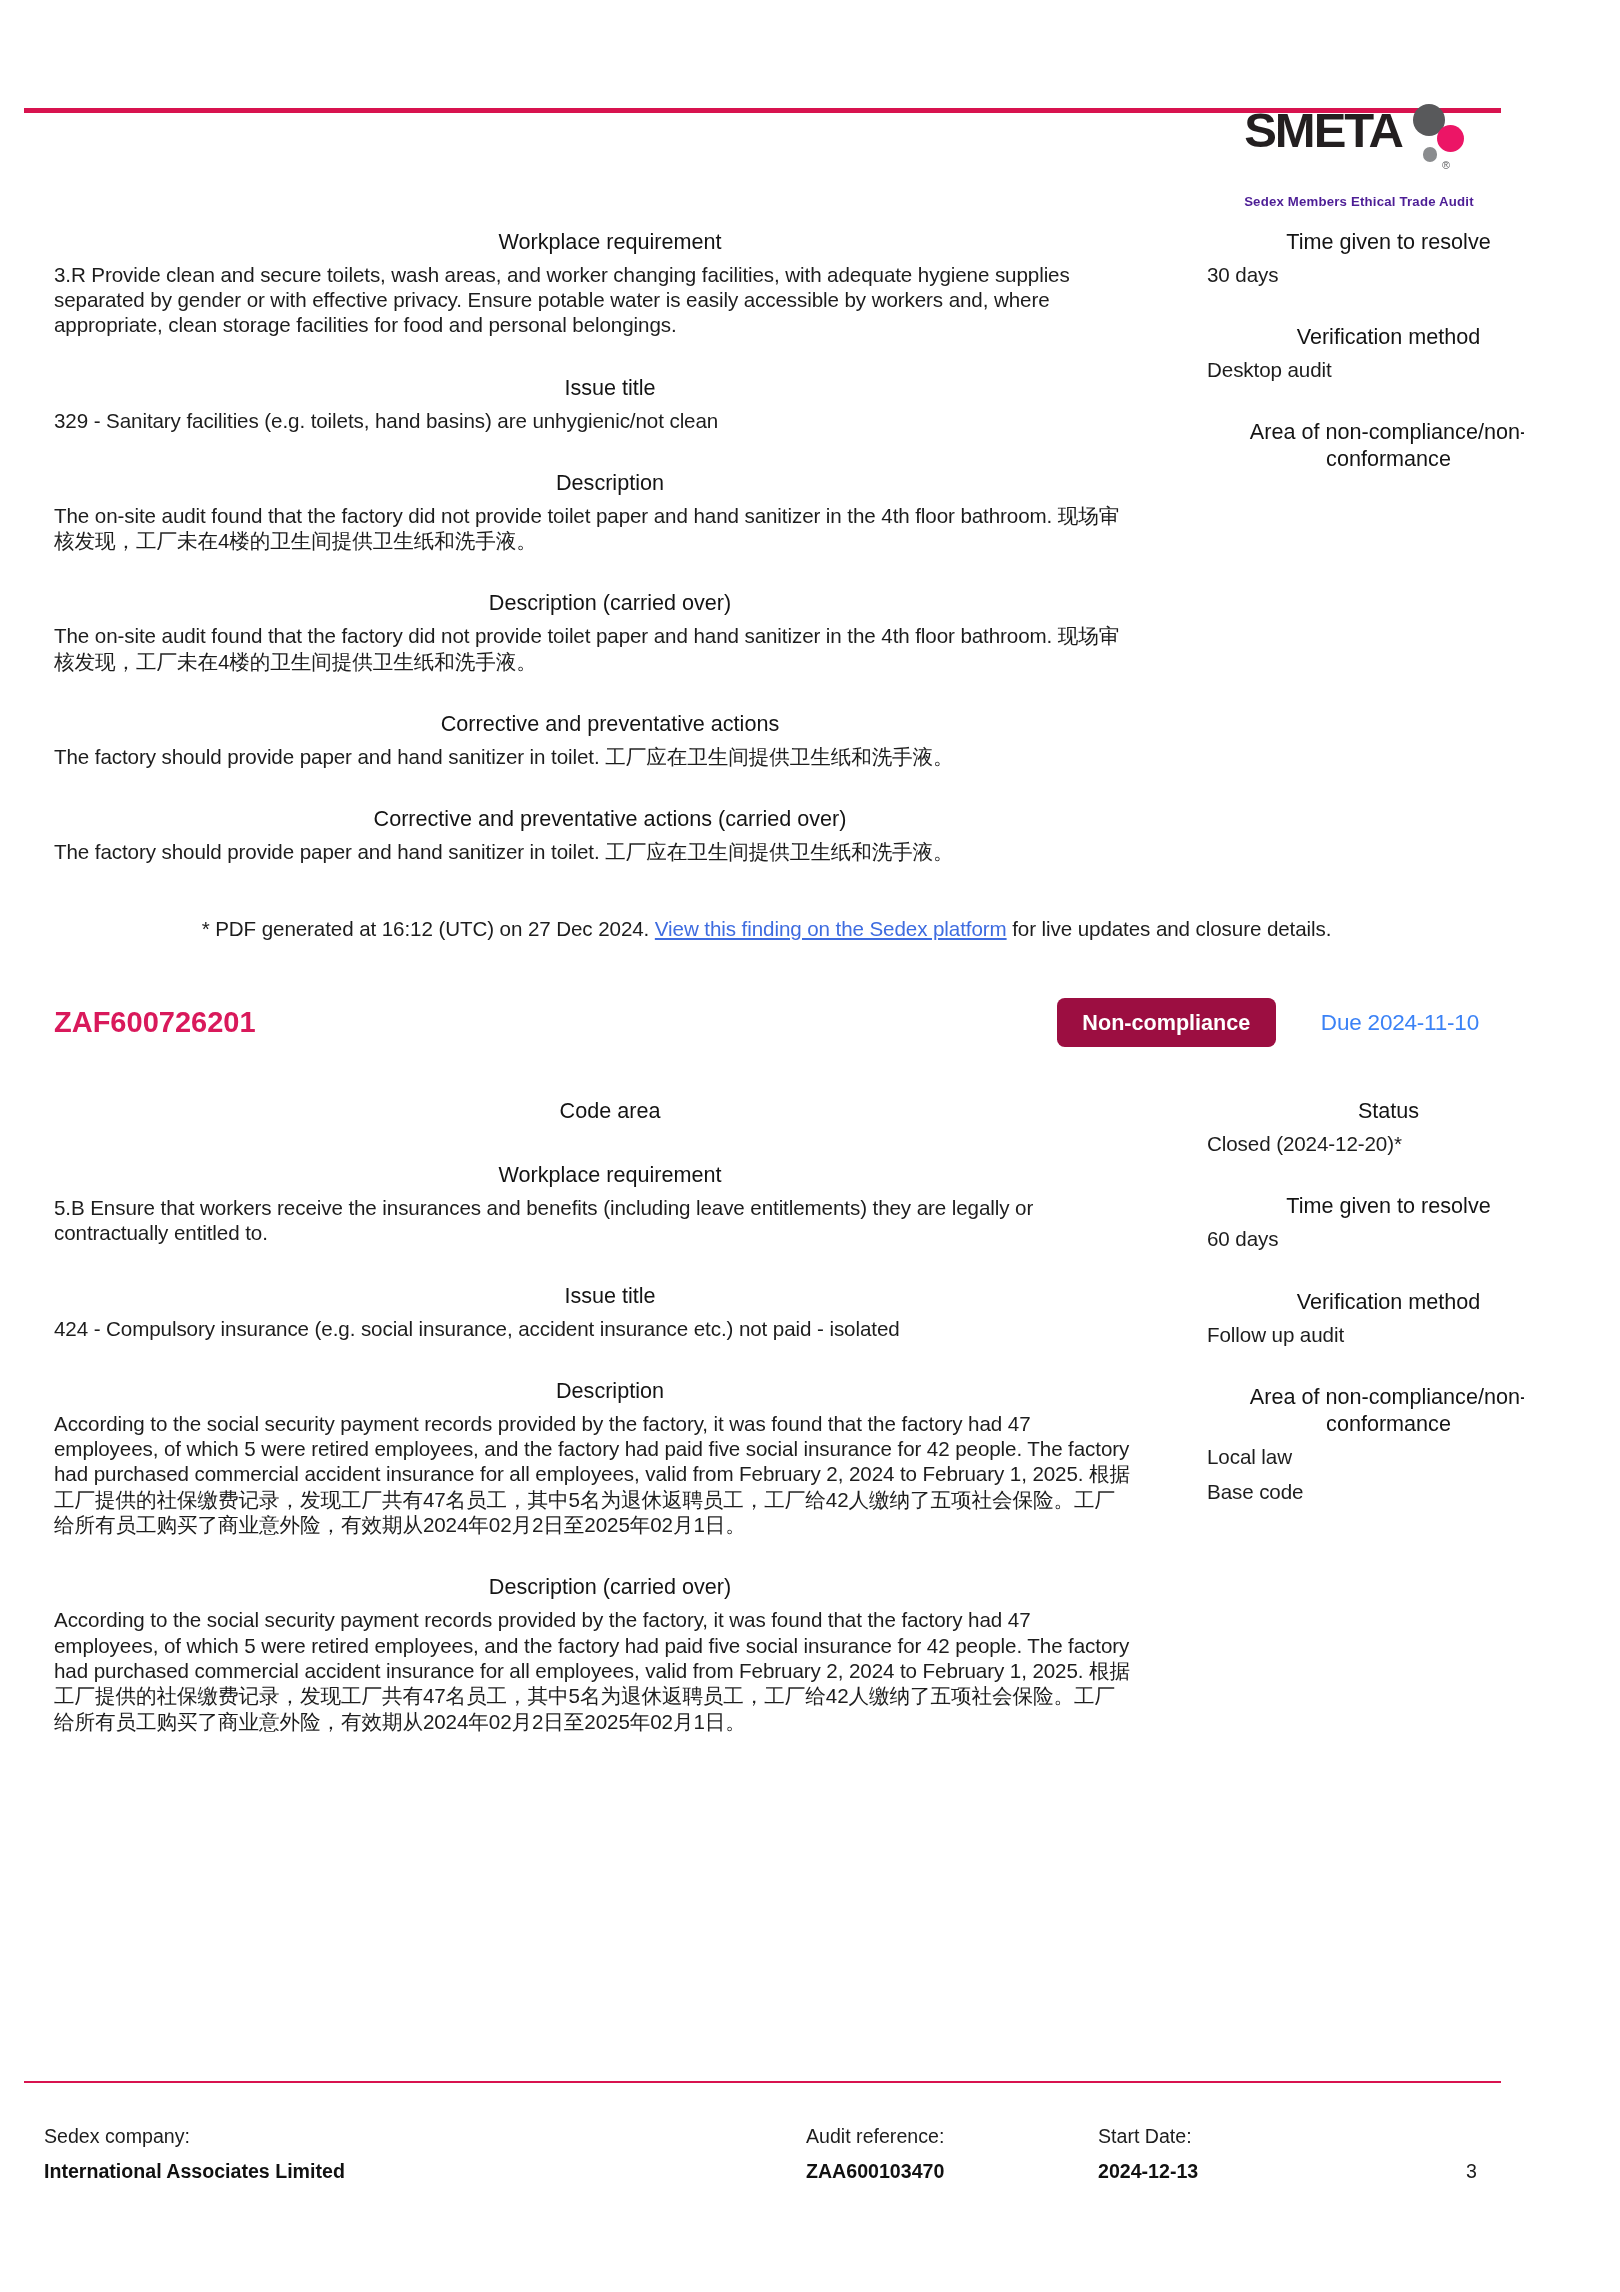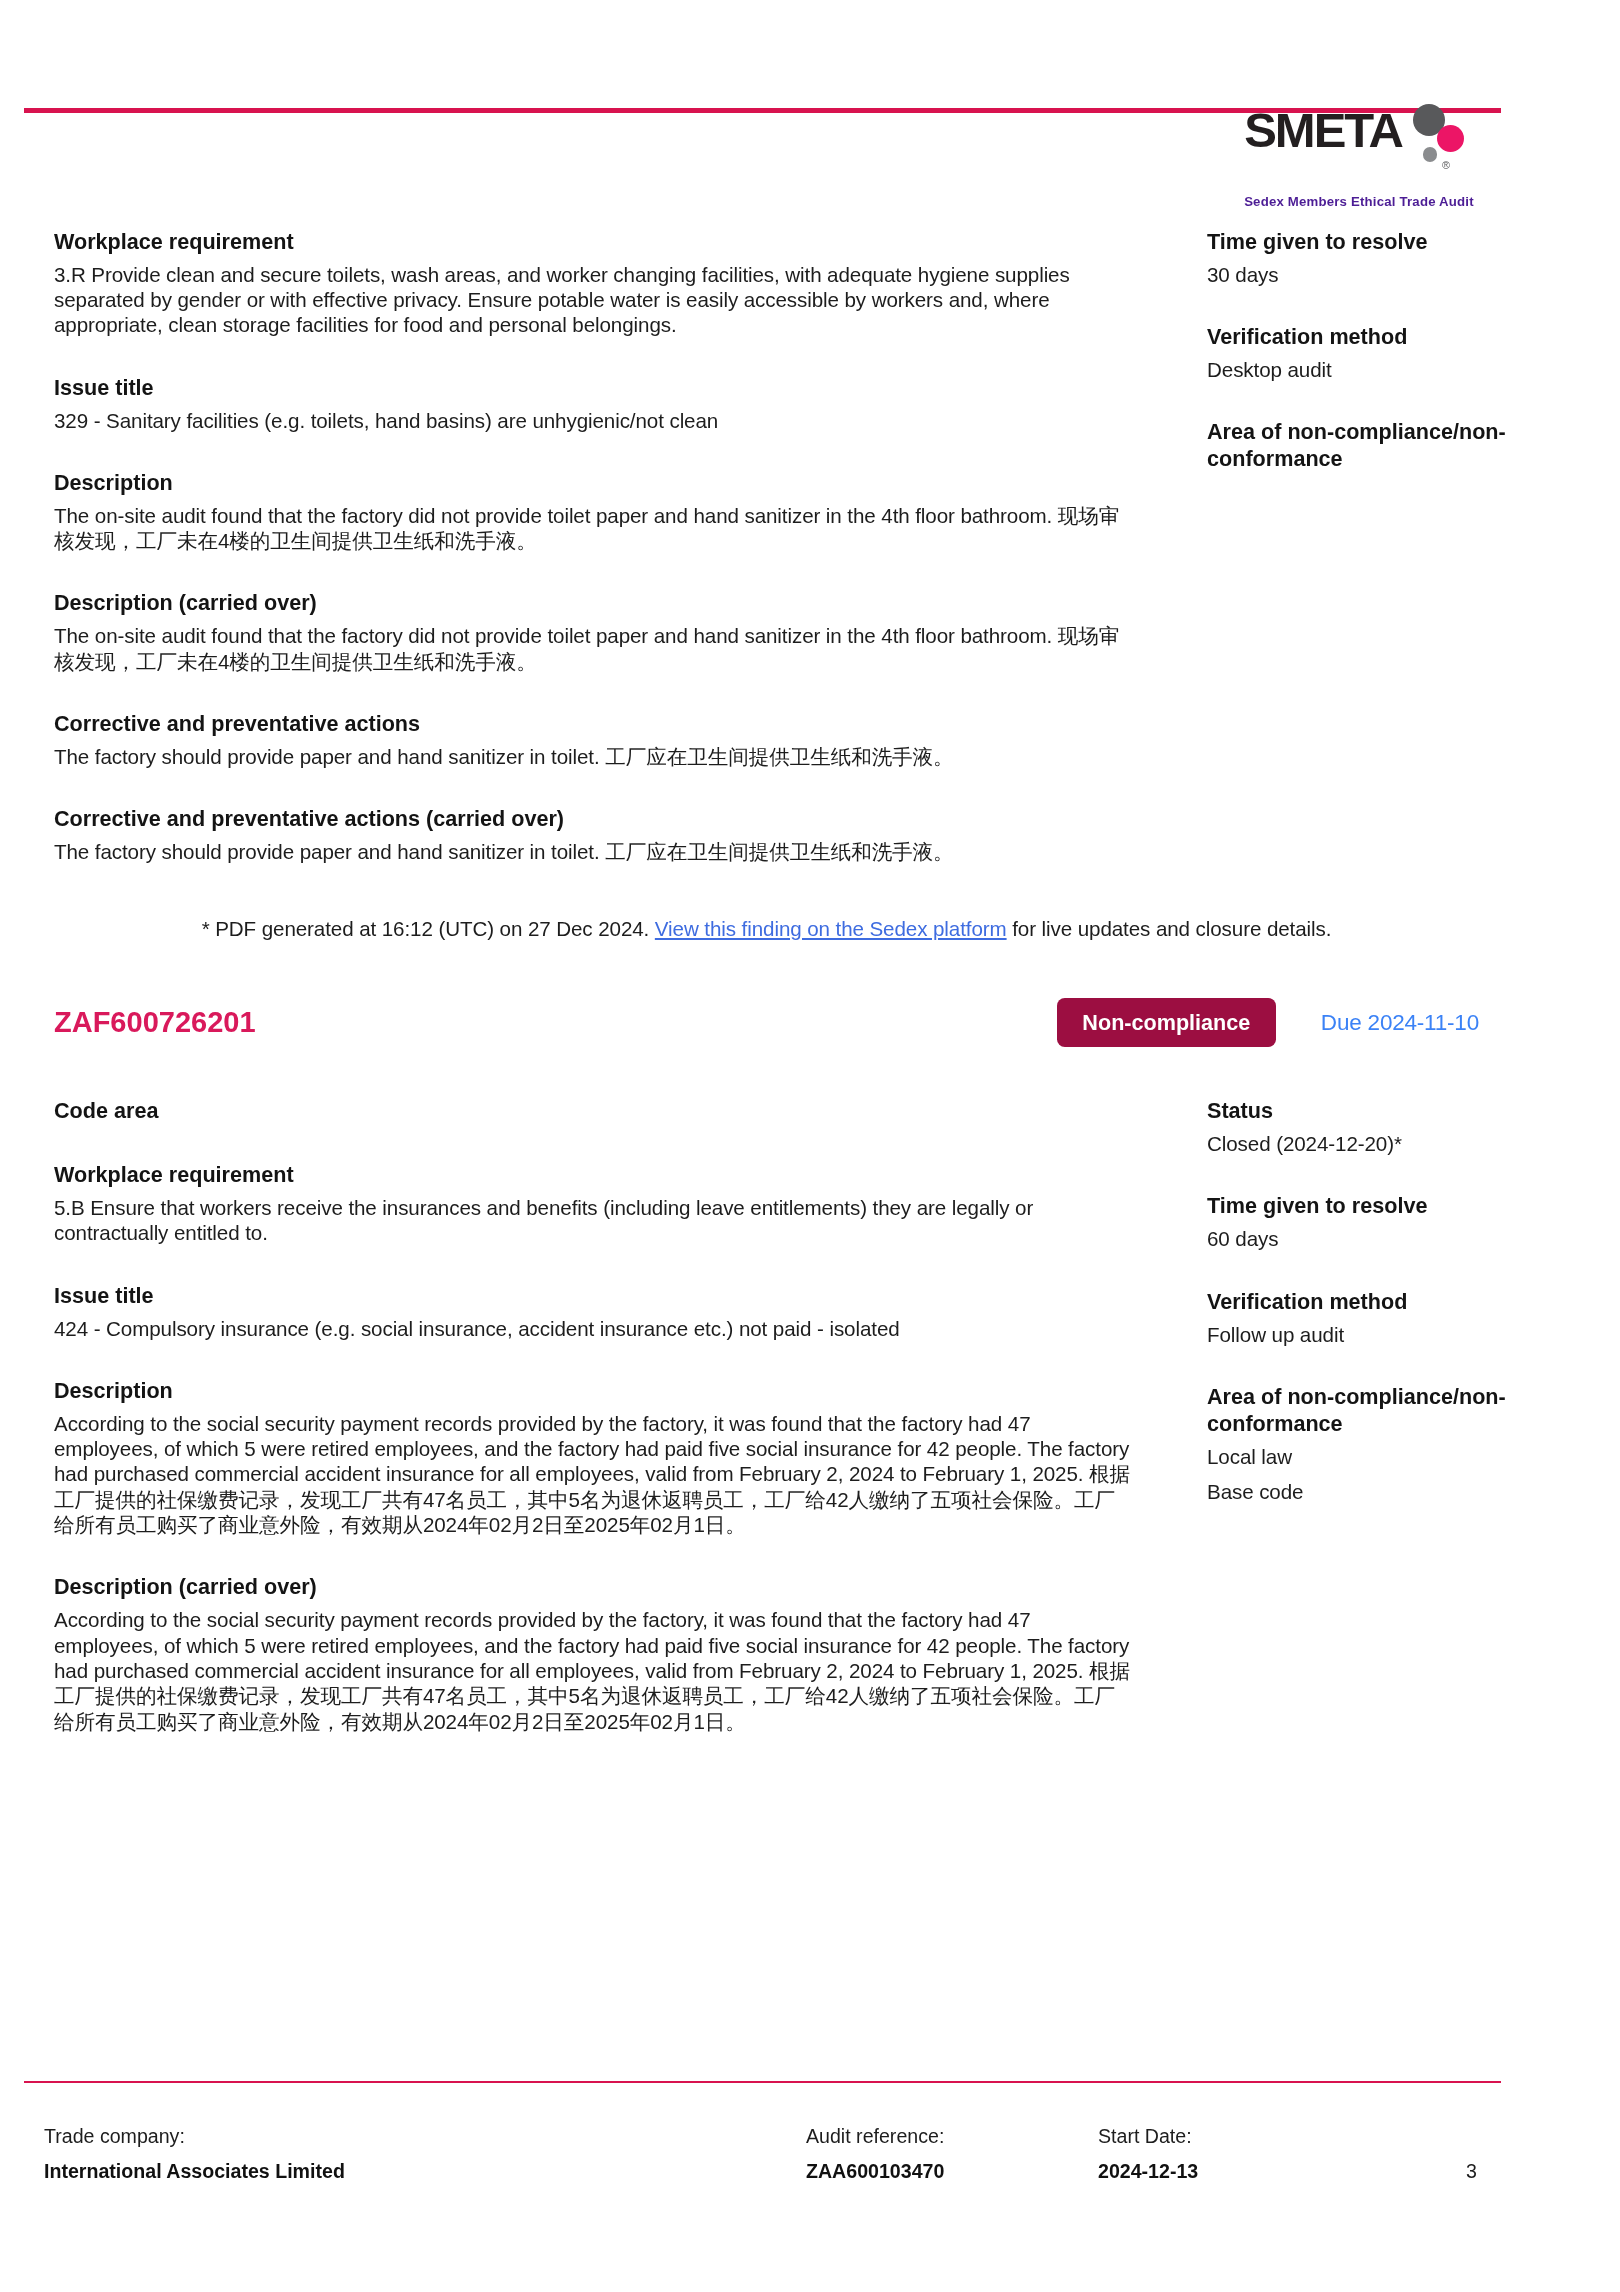--- a/index.html
+++ b/index.html
@@ -28,21 +28,21 @@
   .logo-sub{
     font-size:13.2px;font-weight:700;color:#4c1d95;margin-top:3.9px;letter-spacing:0.2px;
   }
   .rule{background:#d8134f;margin:0 23.5px;}
   .rule-top{height:4.9px;margin-top:0;}
   .rule-bottom{height:2px;}
   
   .main{padding:116px 45px 0 54px;}
   .cols{display:grid;grid-template-columns:1112px 363px;column-gap:41px;}
   .field{margin-bottom:37px;}
-  .field .label{font-weight:700;font-size:21.6px;line-height:1.25;color:#141414;margin-bottom:5.9px;}
+  .field .label{font-weight:400;font-size:21.6px;line-height:1.25;color:#141414;margin-bottom:5.9px;text-align:center;}
   .field .value{font-size:20.6px;line-height:1.23;color:#1d1d1d;letter-spacing:-0.1px;}
   .col-left .value{max-width:1078px;}
   .value.second-line{margin-top:9.8px;}
   
   .gen-note{
     font-size:20.6px;color:#1d1d1d;text-align:center;
     margin:15.7px 0 57px 0;letter-spacing:-0.1px;
   }
   .gen-note a{color:#3e6ce0;text-decoration:underline;cursor:pointer;}
   
@@ -179,21 +179,21 @@
         </div>
       </div>
     </div>
 
   </div>
 
   <div class="footer">
     <div class="rule rule-bottom"></div>
     <div class="footer-row">
       <div class="f-col1">
-        <div class="f-label">Trade company:</div>
+        <div class="f-label">Sedex company:</div>
         <div class="f-value">International Associates Limited</div>
       </div>
       <div class="f-col2">
         <div class="f-label">Audit reference:</div>
         <div class="f-value">ZAA600103470</div>
       </div>
       <div class="f-col3">
         <div class="f-label">Start Date:</div>
         <div class="f-value">2024-12-13</div>
       </div>

